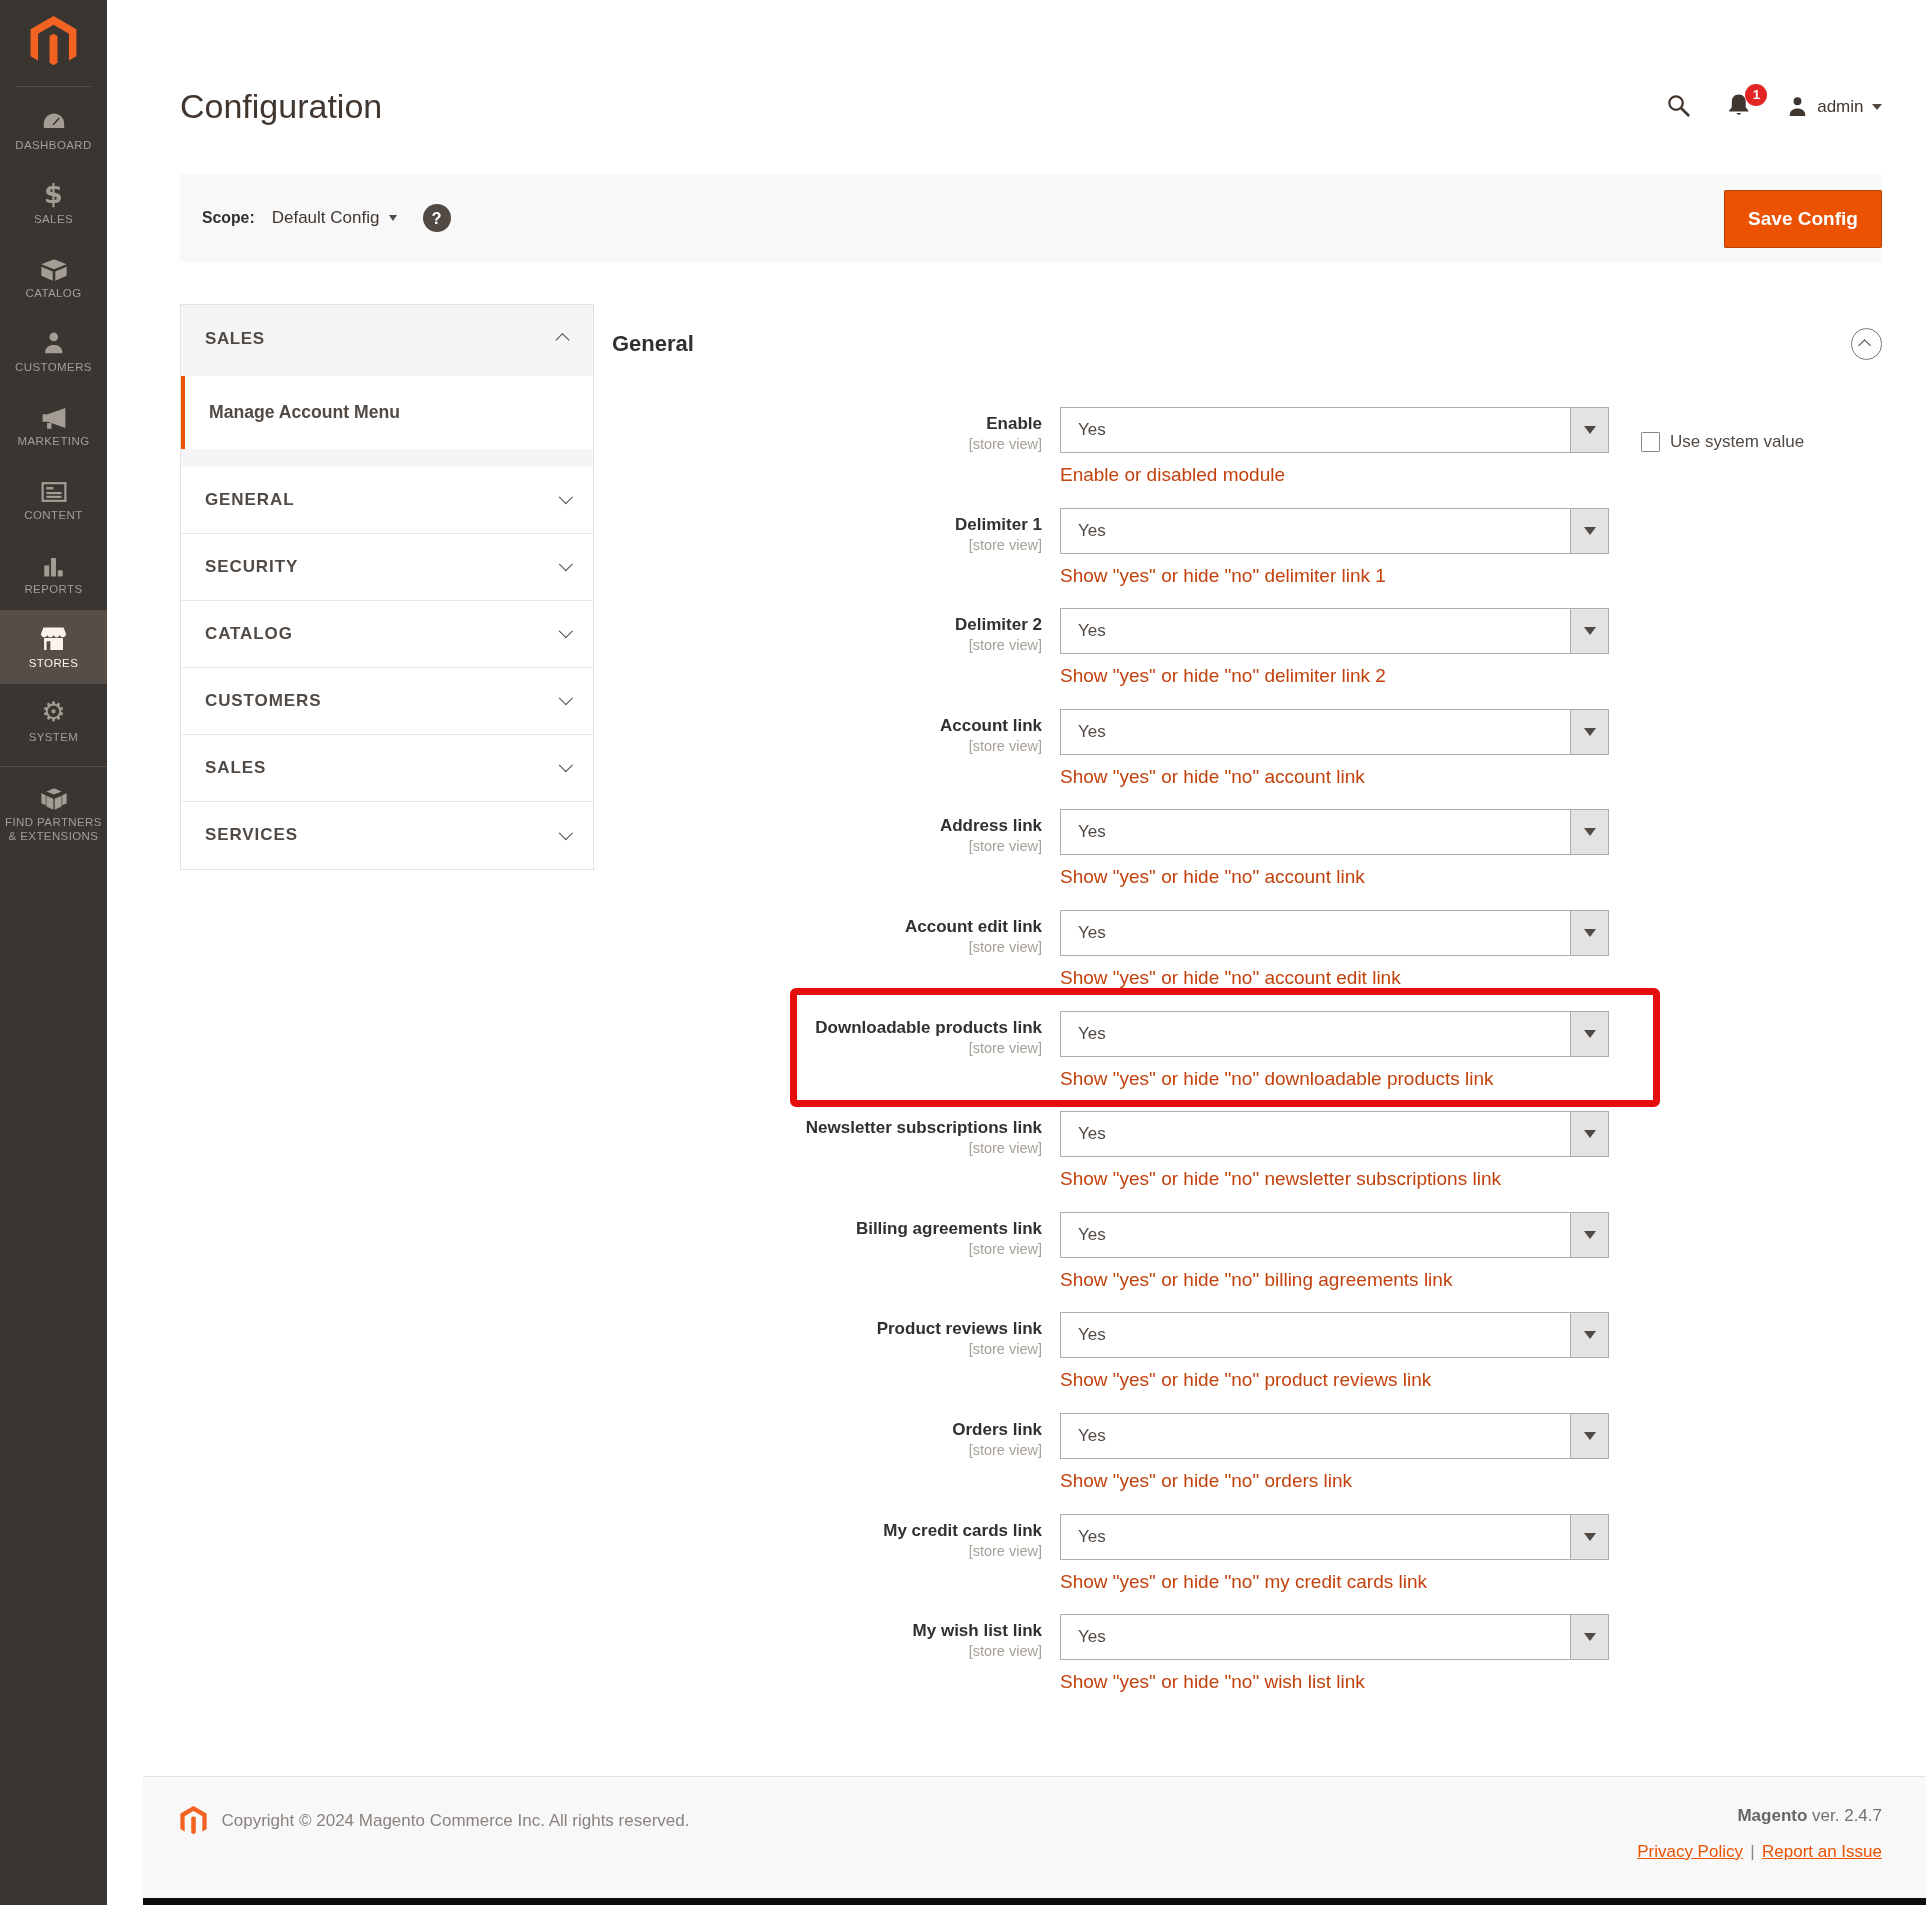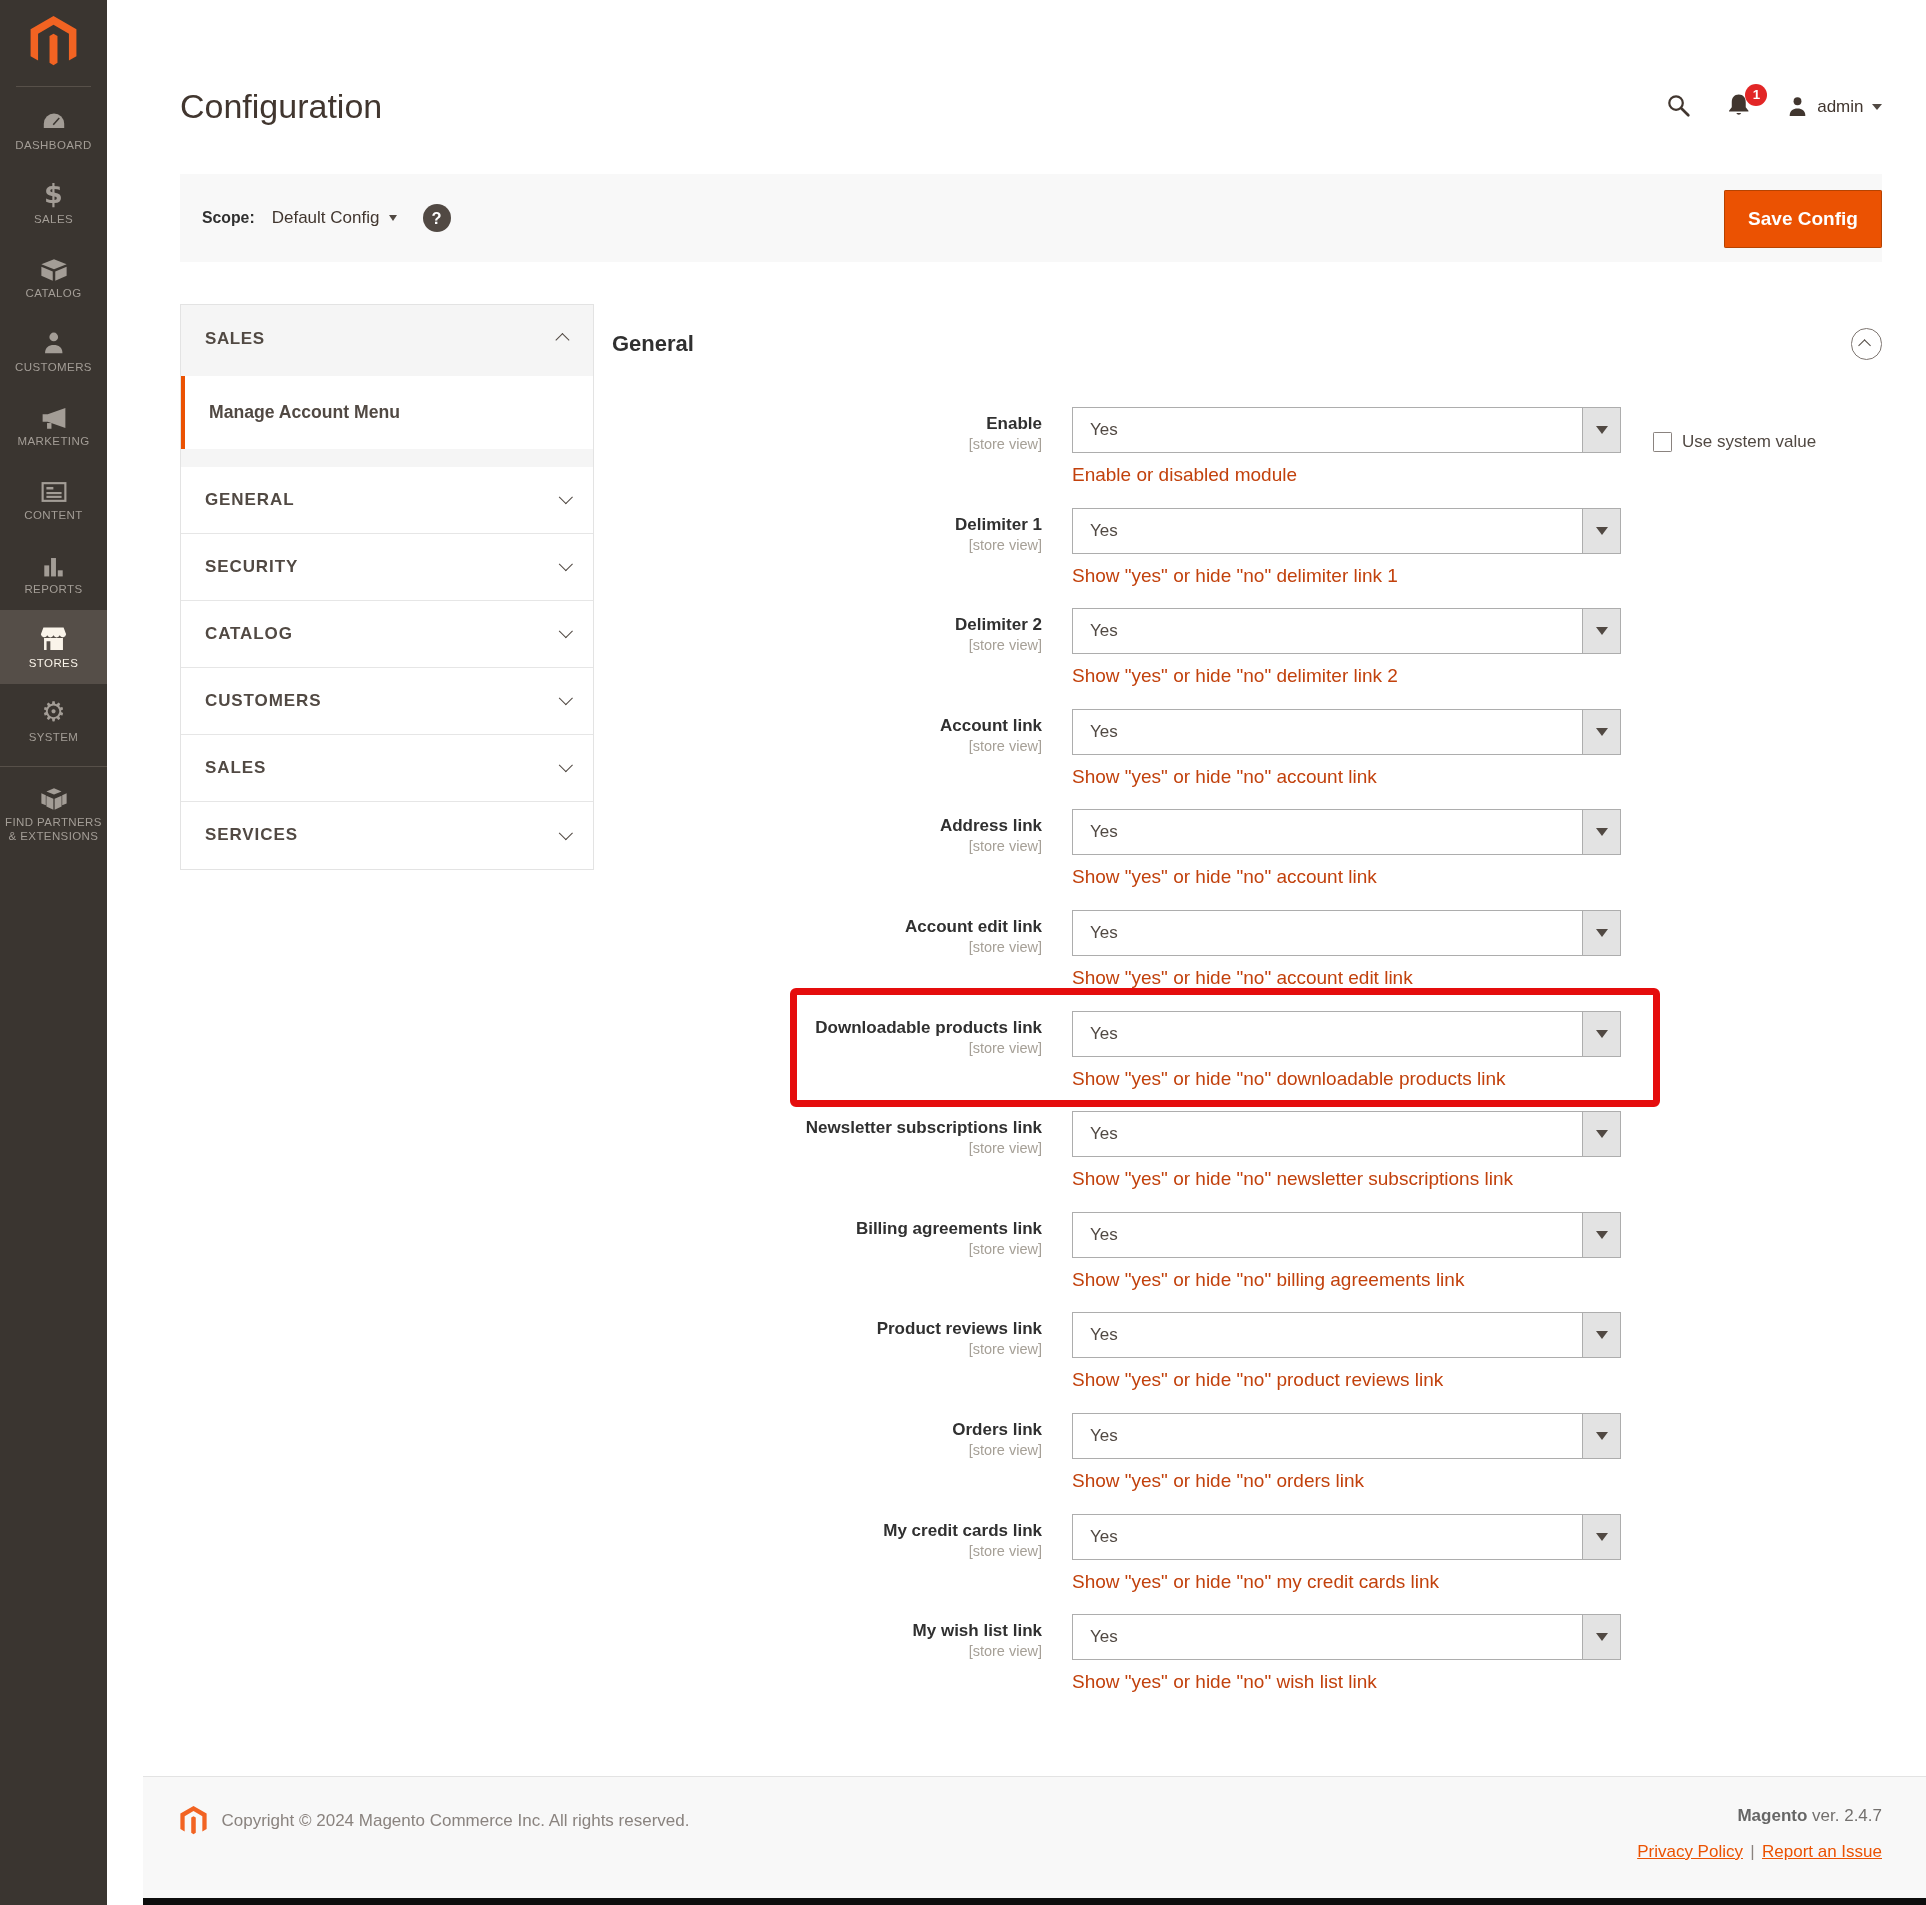--- a/index.html
+++ b/index.html
@@ -94,21 +94,21 @@
   .form-area { flex:1; margin-left:18px; padding-top:23px; position:relative; }
   .form-head { display:flex; align-items:flex-start; justify-content:space-between; }
   .form-head h2 { font-size:22px; font-weight:600; color:#303030; line-height:34px; }
   .collapse-btn {
     width:31.5px; height:31.5px; border-radius:50%; border:1.2px solid #7d7570; background:#fff; cursor:pointer;
     display:flex; align-items:center; justify-content:center; margin-top:1.2px;
   }
   .collapse-btn .chev { width:8.5px; height:8.5px; border-width:1.8px; }
   .form-rows { margin-top:46px; }
 
-  .form-row { display:flex; margin-bottom:22px; position:relative;gap:12px; }
+  .form-row { display:flex; margin-bottom:22px; position:relative; }
   .label-col { width:430px; flex:0 0 430px; text-align:right; padding-top:6px; }
   .f-label { font-size:17px; font-weight:600; color:#303030; line-height:22px; }
   .f-scope { font-size:14.5px; color:#a6a097; line-height:18px; }
   .ctrl-col { margin-left:18px; position:relative; }
   .select-box {
     width:549px; height:46px; background:#fff; border:0.6px solid #adadad; position:relative;
     cursor:pointer; display:flex; align-items:center;
   }
   .f-value { font-size:17px; color:#514943; padding-left:17px; }
   .select-arrow {

